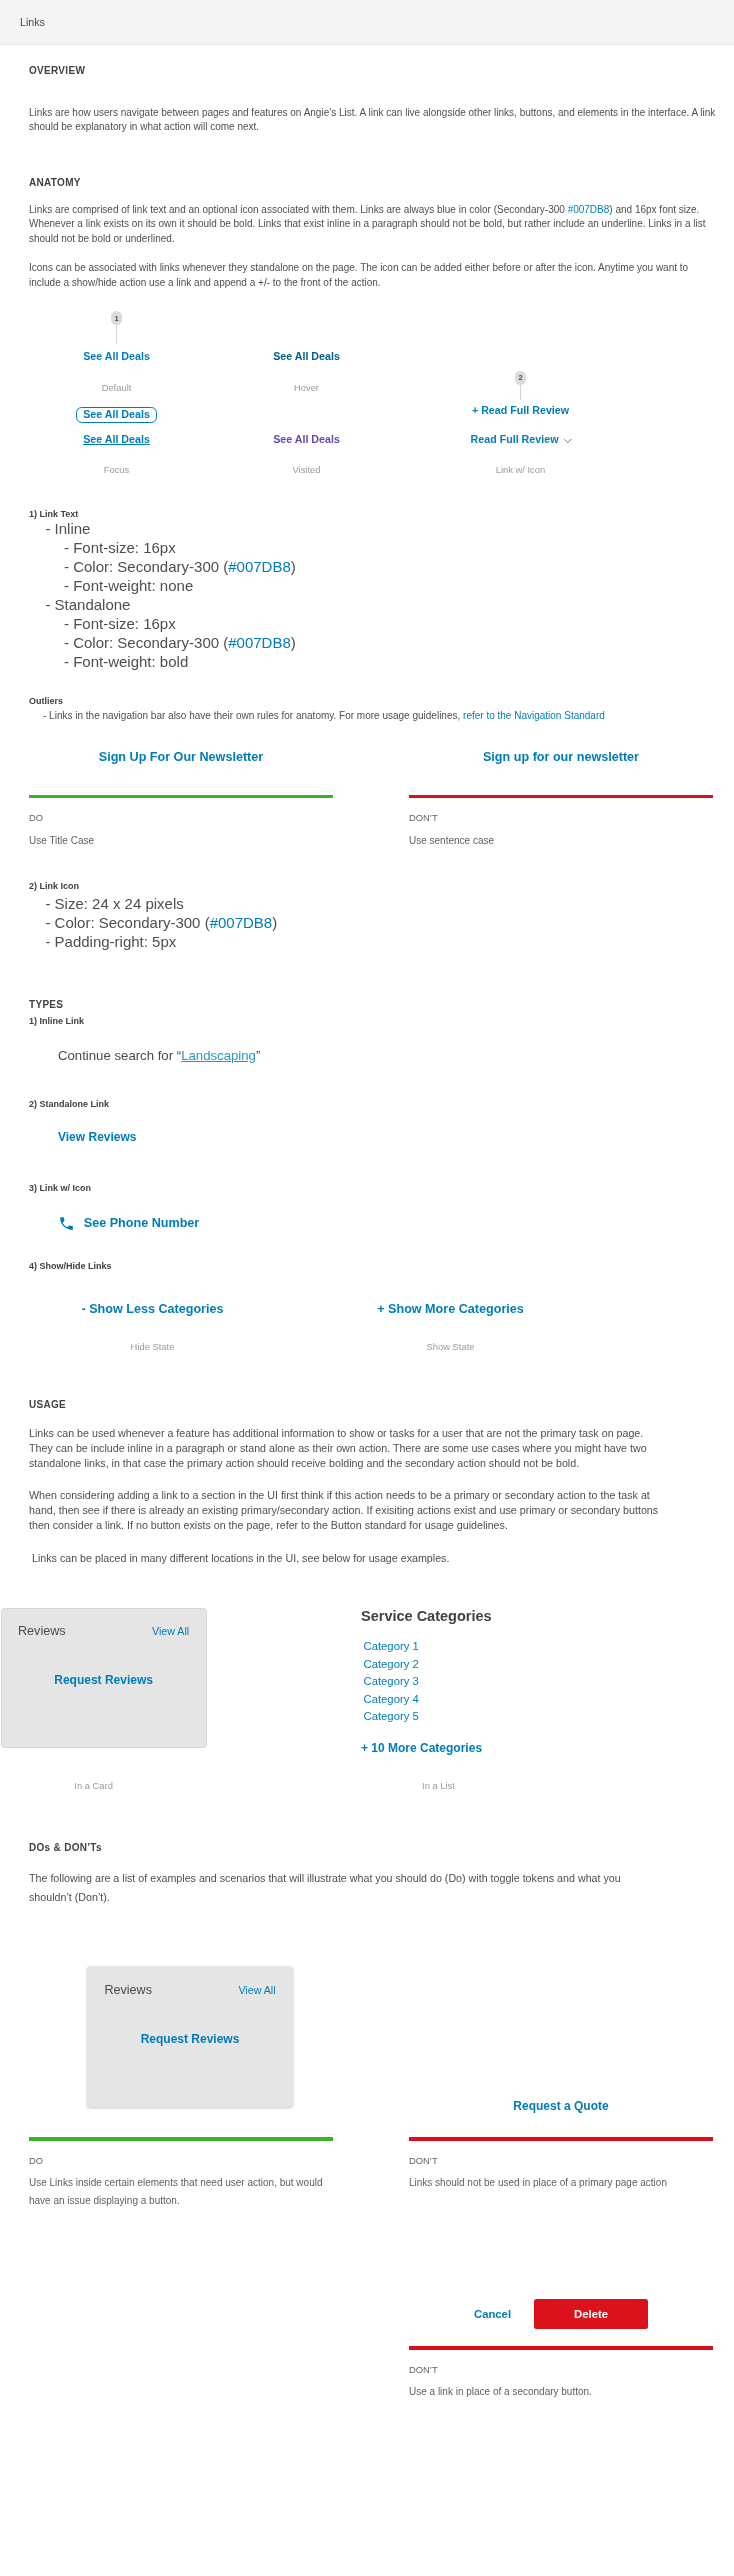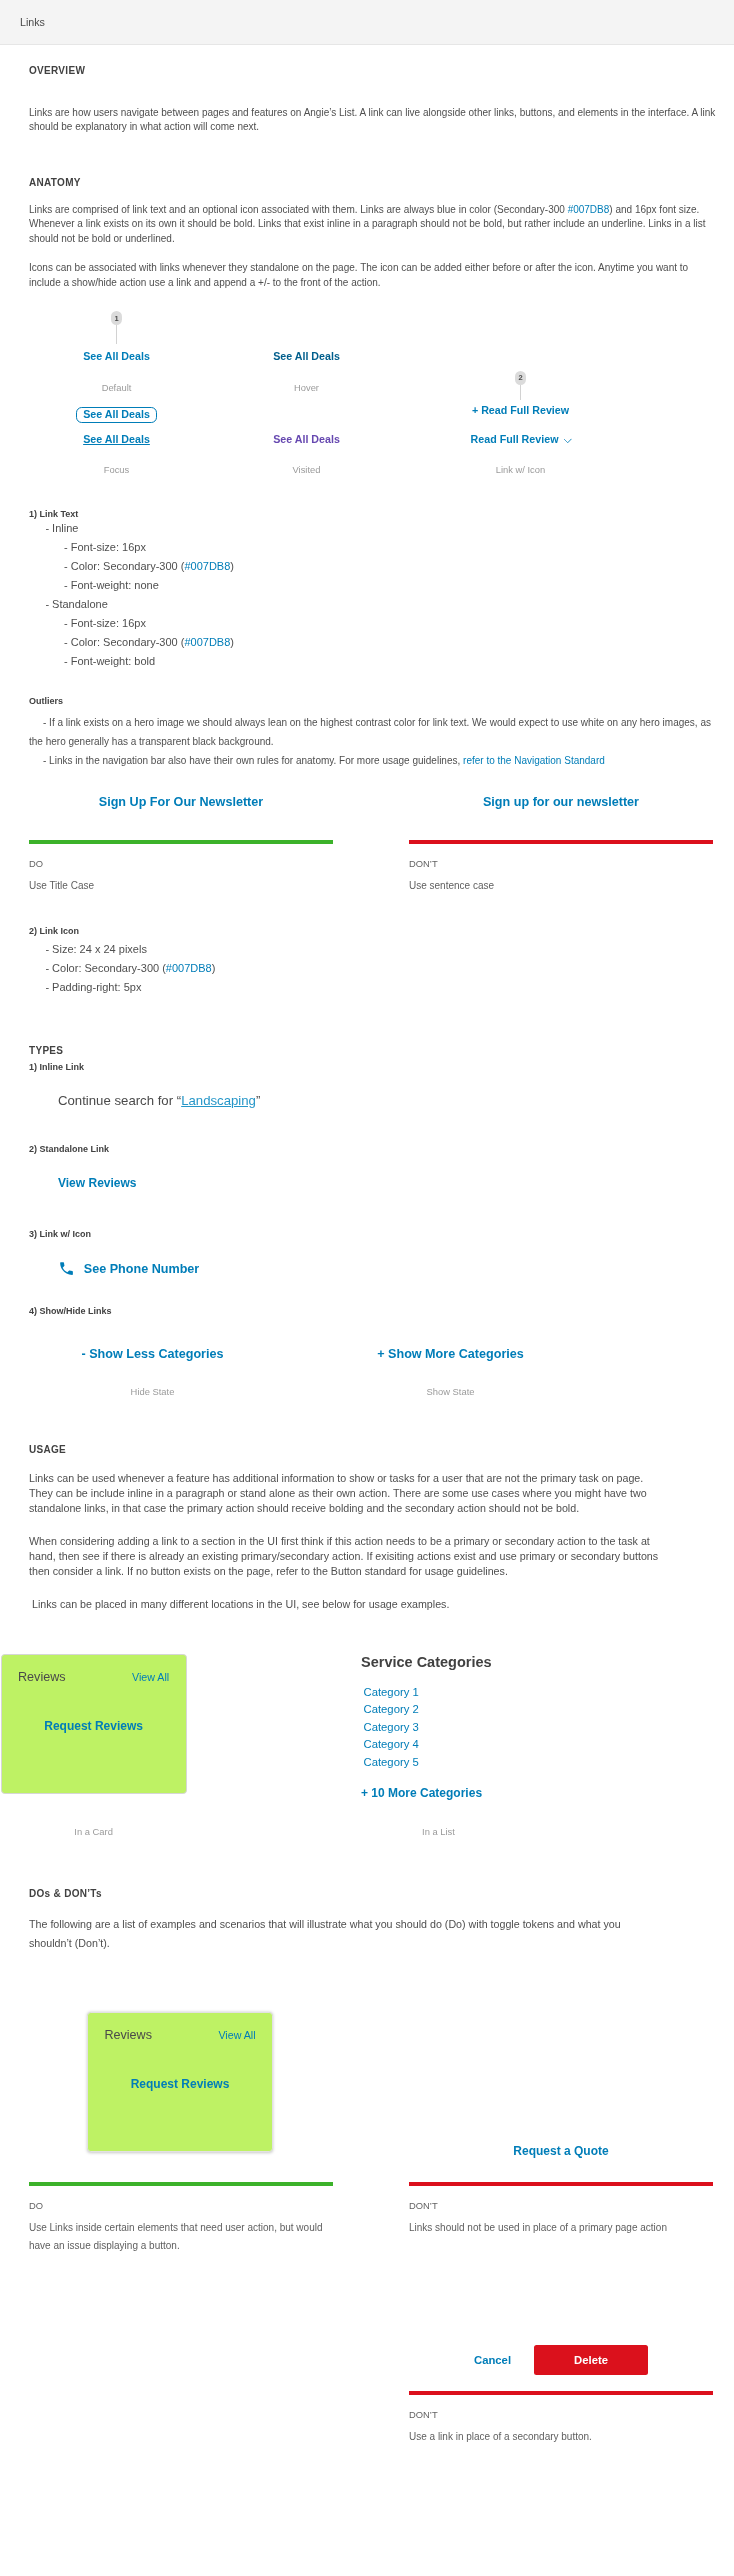--- a/index.html
+++ b/index.html
@@ -32,21 +32,21 @@
   .st-col { position:absolute; width:233px; text-align:center; }
   .st-label { font-size:9.4px; color:#9B9B9B; }
   .pill { display:inline-flex; width:11.3px; height:14px; border-radius:6.3px; background:#dbdbdb; color:#4a4a4a;
           font-size:7.5px; font-weight:bold; align-items:center; justify-content:center; }
   .stem { width:1.3px; background:#d2d2d2; margin:0 auto; }
   .focus-box { display:inline-block; border:1.3px solid #007DB8; border-radius:5.7px; padding:0.6px 6.3px 1.9px; }
   .chev { display:inline-block; width:5.7px; height:5.7px; border-right:1.9px solid #007DB8; border-bottom:1.9px solid #007DB8;
           transform:rotate(45deg); margin-left:6.3px; vertical-align:1.3px; border-radius:0.6px; }
 
   
-  .bullets { font-size:11px; line-height:19px; color:#4f4f4f; }
+  .bullets { font-size:15px; line-height:19px; color:#4f4f4f; }
   .bullet.l1 { padding-left:16.4px; }
   .bullet.l2 { padding-left:35px; }
   .outlier-item { font-size:10px; line-height:19px; color:#4f4f4f; max-width:689px; text-indent:14px; margin:0; }
 
   
   .dd-row { display:flex; }
   .dd-col { width:304px; }
   .dd-col + .dd-col { margin-left:76px; }
   .dd-example { height:50px; display:flex; justify-content:center; align-items:flex-start; padding-top:5px; }
   .dd-example .lnk { font-size:12.6px; }
@@ -63,21 +63,21 @@
   .ex-icon-row { display:flex; align-items:center; gap:8.8px; }
   .ex-icon-row .lnk { font-size:12.6px; }
   .sh-row { display:flex; padding-left:29px; }
   .sh-item { width:189px; text-align:center; }
   .sh-item + .sh-item { margin-left:109px; }
   .sh-item .lnk { font-size:12.6px; }
   .sh-state { font-size:9.4px; color:#9B9B9B; margin-top:25px; }
 
   
   .usage-ex { position:relative; height:189px; margin-top:42px; margin-left:-29px; }
-  .mini-card { width:186px; height:140px; background:#bef264; border:0.6px solid #d6d6d6; border-radius:3.8px; padding:15px 16.4px; }
+  .mini-card { width:206px; height:140px; background:#e5e5e5; border:0.6px solid #d6d6d6; border-radius:3.8px; padding:15px 16.4px; }
   .mini-card.shadow { box-shadow:0 0.6px 3.1px rgba(0,0,0,0.22); border-color:#e2e2e2; }
   .mc-top { display:flex; justify-content:space-between; align-items:baseline; }
   .mc-title { font-size:12.6px; color:#4a4a4a; }
   .mc-viewall { font-size:10.7px; color:#007DB8; font-weight:normal; cursor:pointer; }
   .mc-action { text-align:center; margin-top:35px; font-size:12px; }
   .list-title { font-size:14.5px; font-weight:bold; color:#414141; margin:0; }
   .cat { font-size:11.3px; color:#007DB8; line-height:17.6px; cursor:pointer; }
   .more-link { font-size:12px; margin-top:15px; display:inline-block; }
   .caption { position:absolute; font-size:9.4px; color:#9B9B9B; text-align:center; }
 
@@ -162,21 +162,20 @@
         <div class="bullet l2"><span>- Font-size: 16px</span></div>
         <div class="bullet l2"><span>- Color: Secondary-300 (</span><span class="hex">#007DB8</span><span>)</span></div>
         <div class="bullet l2"><span>- Font-weight: none</span></div>
         <div class="bullet l1"><span>- Standalone</span></div>
         <div class="bullet l2"><span>- Font-size: 16px</span></div>
         <div class="bullet l2"><span>- Color: Secondary-300 (</span><span class="hex">#007DB8</span><span>)</span></div>
         <div class="bullet l2"><span>- Font-weight: bold</span></div>
       </div>
 
       <h3 class="sub-h" style="margin-top:25px;">Outliers</h3>
-      <p class="outlier-item" style="margin-top:7.5px;">- If a link exists on a hero image we should always lean on the highest contrast color for link text. We would expect to use white on any hero images, as the hero generally has a transparent black background.</p>
       <p class="outlier-item" style="margin-top:0;"><span>- Links in the navigation bar also have their own rules for anatomy. For more usage guidelines, </span><span class="hex" style="cursor:pointer;">refer to the Navigation Standard</span></p>
 
       <div class="dd-row" style="margin-top:20px;">
         <div class="dd-col">
           <div class="dd-example">
             <span class="lnk">Sign Up For Our Newsletter</span>
           </div>
           <div class="bar green"></div>
           <div class="dd-label">DO</div>
           <div class="dd-desc">Use Title Case</div>

